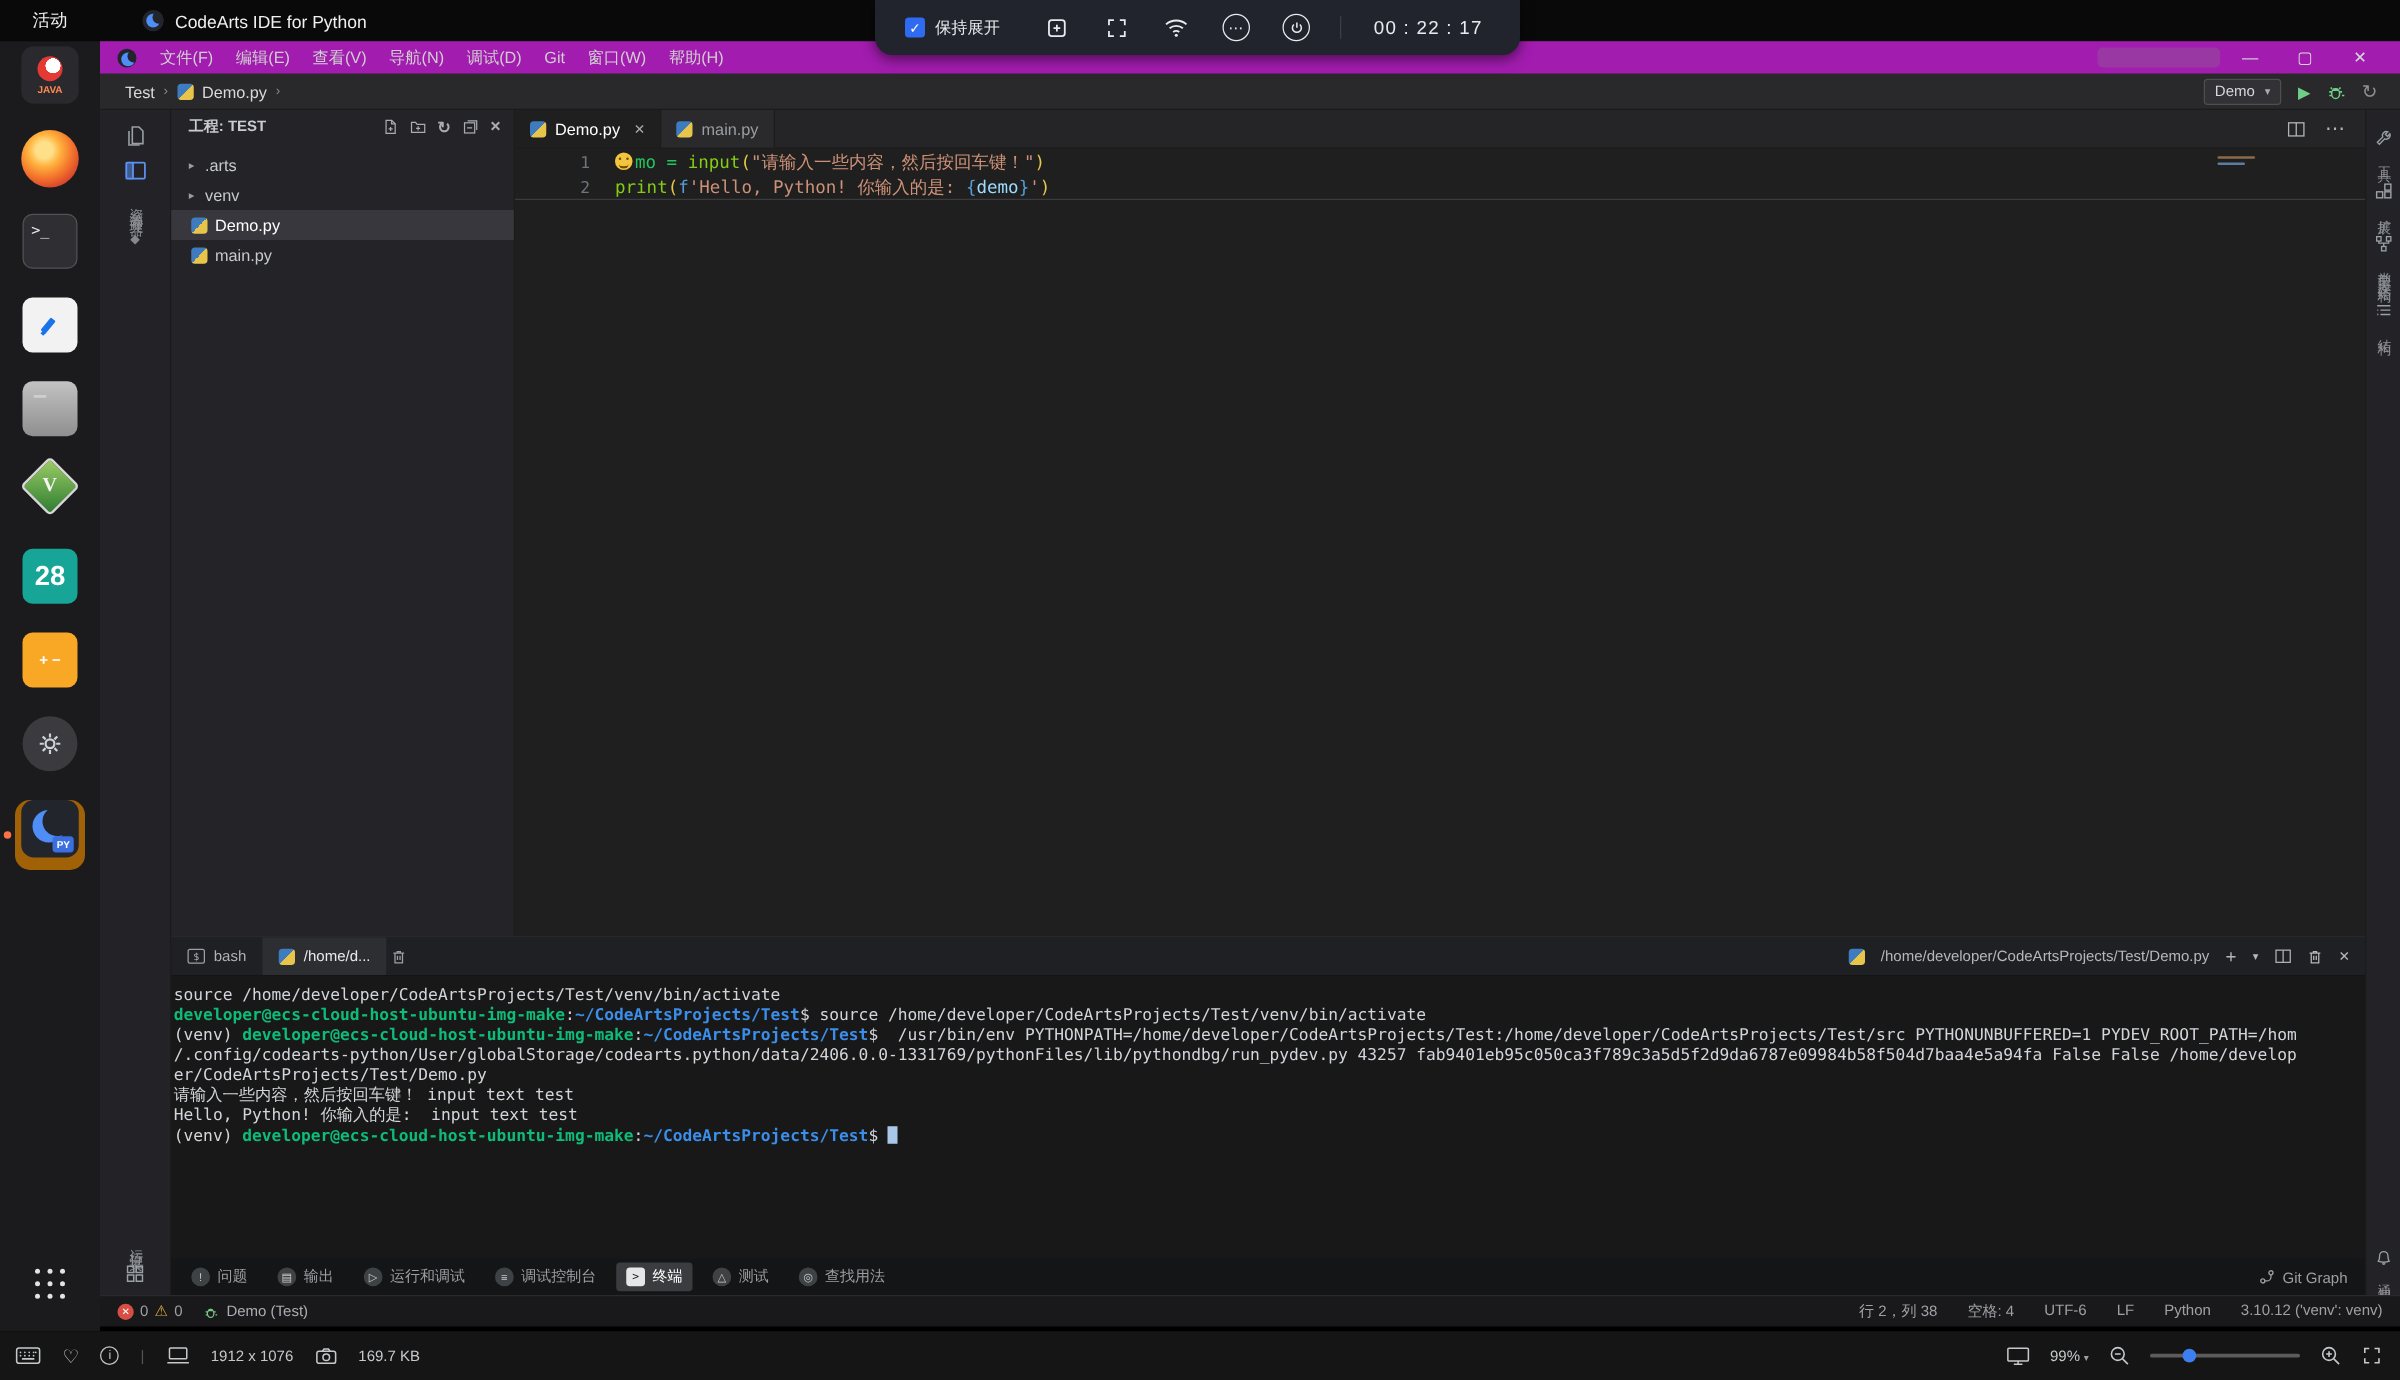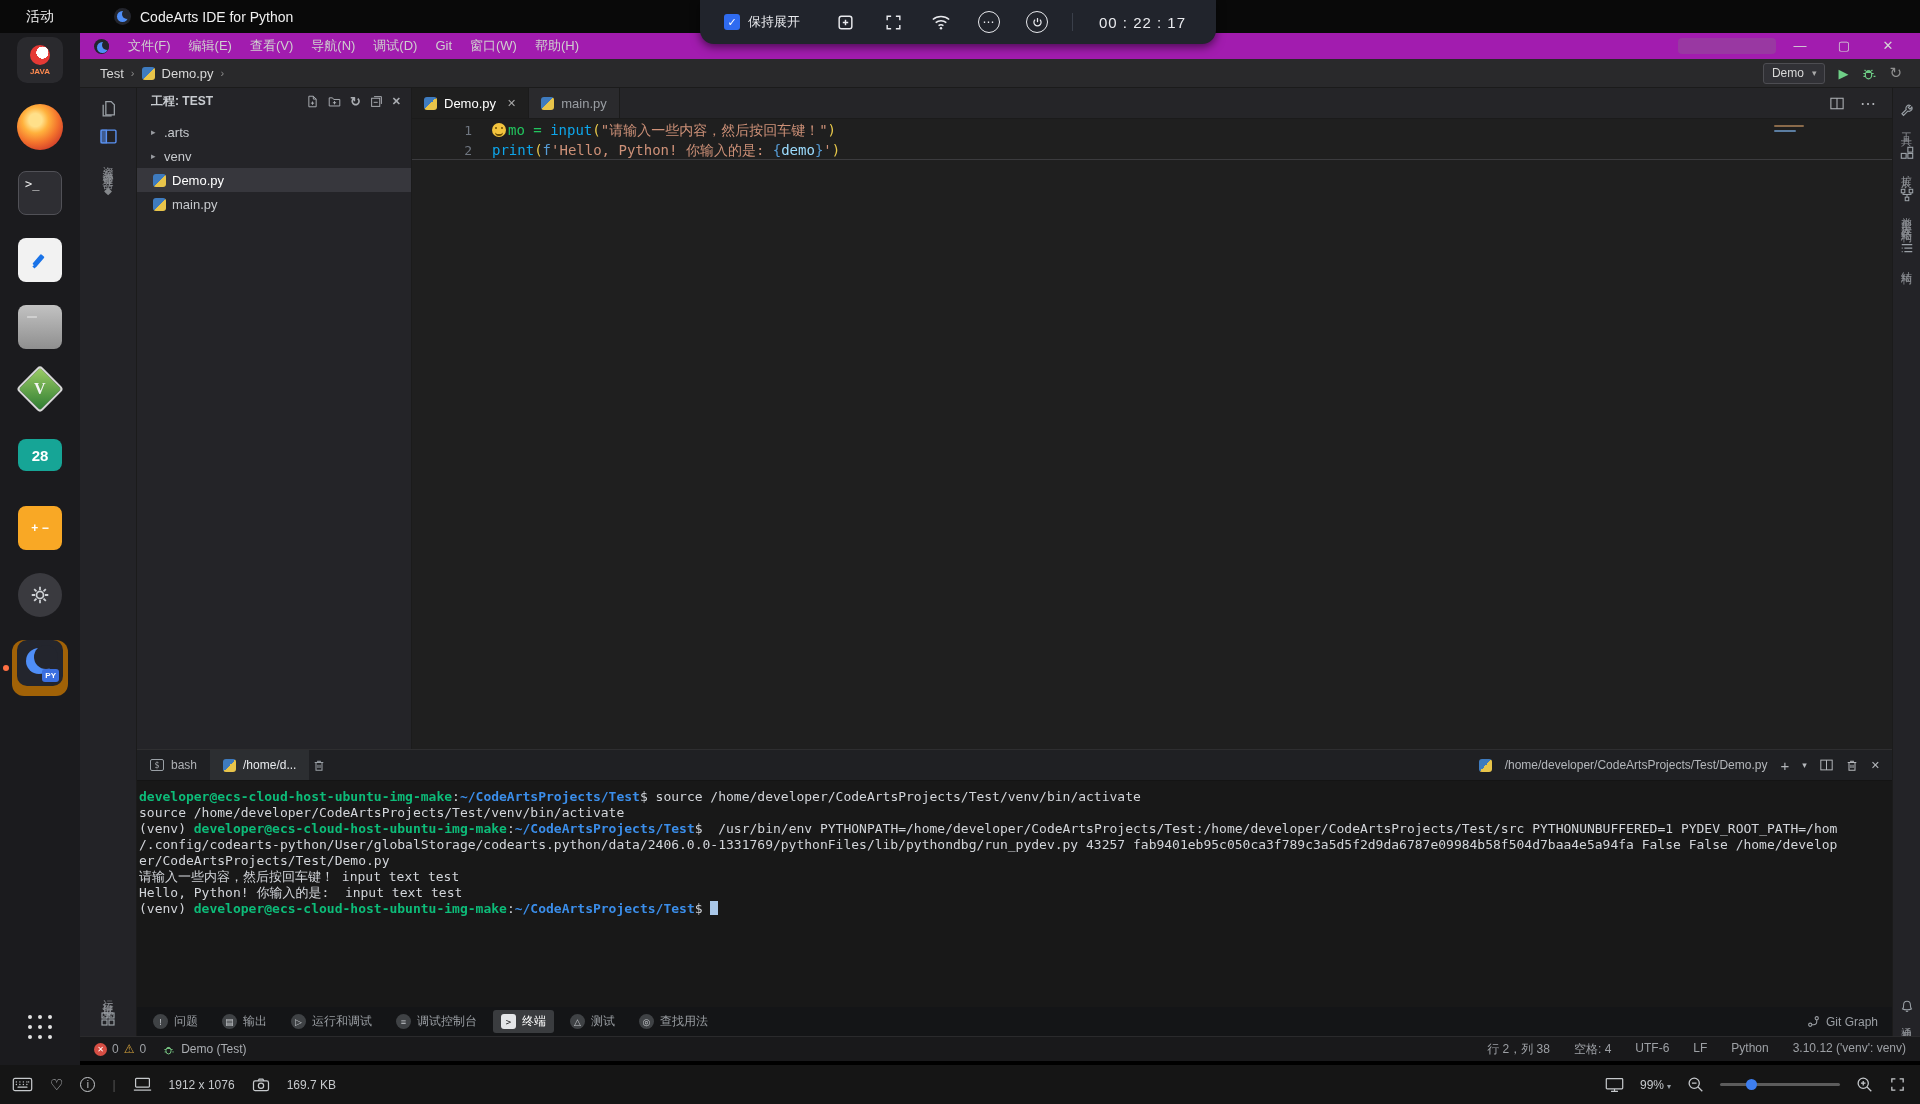--- a/index.html
+++ b/index.html
@@ -33,21 +33,21 @@
   .java-swirl{width:20px;height:20px;border-radius:50%;background:radial-gradient(circle at 62% 38%, #fff 0 34%, #e53935 35% 100%)}
   .java-label{font-size:8px;color:#ff8a50;font-weight:bold;margin-top:2px}
   .ic-firefox{width:46px;height:46px;border-radius:50%;background:radial-gradient(circle at 40% 35%, #ffe08a 0 16%, #ffb13d 32%, #f3722c 56%, #d6452b 76%, #b5301f 100%)}
   .ic-terminal{width:44px;height:44px;background:#2e2e33;border:1px solid #515157;border-radius:8px;color:#ececec;font-family:"DejaVu Sans Mono",monospace;font-size:12px;padding:5px 0 0 6px}
   .ic-editor{width:44px;height:44px;background:#f2f2f2;border-radius:8px;display:flex;align-items:center;justify-content:center}
   .ic-archive{width:44px;height:44px;background:linear-gradient(#c2c2c2,#8f8f8f);border-radius:8px;padding-top:8px}
   .arch-drawer{width:28px;height:9px;margin:0 auto 4px;background:#7a7a7a;border-radius:2px;position:relative}
   .arch-drawer::before{content:"";position:absolute;left:9px;top:3px;width:10px;height:2px;background:#cfcfcf;border-radius:1px}
   .ic-vim{width:34px;height:34px;transform:rotate(45deg);background:linear-gradient(135deg,#9ccc65,#2e7d32);border:2px solid #d7d7d7;border-radius:4px;display:flex;align-items:center;justify-content:center}
   .vim-v{transform:rotate(-45deg);color:#f4f4f4;font-weight:bold;font-size:16px;font-family:"Liberation Serif",serif}
-  .ic-calendar{width:44px;height:32px;background:#16a596;border-radius:8px;color:#fff;font-size:15px;font-weight:bold;display:flex;align-items:center;justify-content:center}
+  .ic-calendar{width:44px;height:44px;background:#16a596;border-radius:8px;color:#fff;font-size:22px;font-weight:bold;display:flex;align-items:center;justify-content:center}
   .ic-calc{width:44px;height:44px;background:#f9a825;border-radius:8px;display:flex;flex-direction:column;align-items:center;justify-content:center;color:#fff;font-weight:bold;font-size:12px;line-height:12px}
   .calc-strip{width:28px;height:8px;background:#37474f;border-radius:2px;margin-bottom:5px}
   .ic-settings{width:44px;height:44px;background:#3a3a3f;border-radius:50%;display:flex;align-items:center;justify-content:center;color:#cfd2d6}
   .ic-py{width:46px;height:46px;background:#23252d;border-radius:10px;position:relative}
   .py-cres{position:absolute;left:9px;top:8px;width:26px;height:26px;border-radius:50%;background:#4f8ef7}
   .py-cres::after{content:"";position:absolute;left:8px;top:-3px;width:24px;height:24px;border-radius:50%;background:#23252d}
   .py-badge{position:absolute;right:4px;bottom:4px;background:#3b6fe0;color:#fff;font-size:8px;font-weight:bold;padding:2px 3px;border-radius:3px}
   .dock-grid{margin-top:auto;margin-bottom:26px;display:grid;grid-template-columns:repeat(3,1fr);gap:6px}
   .dock-grid i{width:4px;height:4px;border-radius:50%;background:#e3e3e3}
 
@@ -101,21 +101,21 @@
   .tab-actions{margin-left:auto;display:flex;align-items:center;gap:16px;padding-right:16px;color:#b0b3b7}
   .minimap{position:absolute;right:88px;top:37px;display:flex;flex-direction:column;gap:3px}
   .minimap i{display:block;height:2px;border-radius:1px}
   .mm1{width:30px;background:#8a6a4a}
   .mm2{width:22px;background:#5b7da1}
   .code{position:absolute;left:0;top:31px;right:0;bottom:0;font-family:"DejaVu Sans Mono",monospace;font-size:14px;padding-top:2px}
   .line{height:19.5px;line-height:19.5px;white-space:pre;display:flex}
   .line:nth-child(2){border-bottom:1px solid #3b3b3e}
   .ln{width:60px;flex:0 0 60px;text-align:right;color:#6f7680;font-size:13px}
   .ct{padding-left:20px}
-  .tk-plain{color:#22c55e}.tk-fn{color:#0ea5e9}.tk-str{color:#ce9178}.tk-paren{color:#e8c84a}.tk-kw{color:#569cd6}.tk-brace{color:#569cd6}.tk-var{color:#9cdcfe}
+  .tk-plain{color:#22c55e}.tk-fn{color:#84cc16}.tk-str{color:#ce9178}.tk-paren{color:#e8c84a}.tk-kw{color:#569cd6}.tk-brace{color:#569cd6}.tk-var{color:#9cdcfe}
   .smiley{display:inline-block;width:14px;height:14px;border-radius:50%;background:#f3c43e;vertical-align:-2px;margin-right:2px;position:relative}
   .smiley::before{content:"";position:absolute;left:3px;top:4px;width:2px;height:2px;background:#6b4c00;border-radius:50%;box-shadow:6px 0 0 #6b4c00}
   .smiley::after{content:"";position:absolute;left:3px;top:6px;width:8px;height:5px;border-bottom:2px solid #6b4c00;border-radius:0 0 8px 8px}
 
   
   .panel{position:absolute;left:57px;top:716px;right:28px;height:258px;background:#181818;border-top:1px solid #2e2e30}
   .term-tabs{height:31px;background:#1f2023;display:flex;align-items:center;border-bottom:1px solid #141414}
   .ttab{display:flex;align-items:center;gap:7px;height:100%;padding:0 13px;font-size:12px;color:#aeb1b5}
   .ttab.active{background:#2c2e31;color:#e8eaed}
   .bash-ic{width:14px;height:12px;border:1px solid #9aa0a6;border-radius:2px;font-size:8px;display:flex;align-items:center;justify-content:center;font-family:"DejaVu Sans Mono",monospace}
@@ -489,22 +489,22 @@
         </span>
         <span>
           <svg width="12" height="13" viewBox="0 0 14 15" fill="none" stroke="currentColor" stroke-width="1.2">
               <path d="M2 4h10M5.5 4V2.5h3V4M3.5 4v9h7V4M5.8 6.5v4M8.2 6.5v4"></path>
             </svg>
         </span>
         <span style="font-size:11px">✕</span>
       </span>
     </div>
     <div class="term-body">
+        <div class="tline"><span class="tl-fg">source /home/developer/CodeArtsProjects/Test/venv/bin/activate</span></div>
         <div class="tline"><span class="tl-green">developer@ecs-cloud-host-ubuntu-img-make</span><span class="tl-fg">:</span><span class="tl-blue">~/CodeArtsProjects/Test</span><span class="tl-fg">$ source /home/developer/CodeArtsProjects/Test/venv/bin/activate</span></div>
-        <div class="tline"><span class="tl-fg">source /home/developer/CodeArtsProjects/Test/venv/bin/activate</span></div>
         <div class="tline"><span class="tl-fg">(venv) </span><span class="tl-green">developer@ecs-cloud-host-ubuntu-img-make</span><span class="tl-fg">:</span><span class="tl-blue">~/CodeArtsProjects/Test</span><span class="tl-fg">$  /usr/bin/env PYTHONPATH=/home/developer/CodeArtsProjects/Test:/home/developer/CodeArtsProjects/Test/src PYTHONUNBUFFERED=1 PYDEV_ROOT_PATH=/hom</span></div>
         <div class="tline"><span class="tl-fg">/.config/codearts-python/User/globalStorage/codearts.python/data/2406.0.0-1331769/pythonFiles/lib/pythondbg/run_pydev.py 43257 fab9401eb95c050ca3f789c3a5d5f2d9da6787e09984b58f504d7baa4e5a94fa False False /home/develop</span></div>
         <div class="tline"><span class="tl-fg">er/CodeArtsProjects/Test/Demo.py</span></div>
         <div class="tline"><span class="tl-fg">请输入一些内容，然后按回车键！ input text test</span></div>
         <div class="tline"><span class="tl-fg">Hello, Python! 你输入的是:  input text test</span></div>
         <div class="tline"><span class="tl-fg">(venv) </span><span class="tl-green">developer@ecs-cloud-host-ubuntu-img-make</span><span class="tl-fg">:</span><span class="tl-blue">~/CodeArtsProjects/Test</span><span class="tl-fg">$ </span><span class="tcursor"></span></div>
       </div>
   </div>
 
   <div class="panel-tabs">

